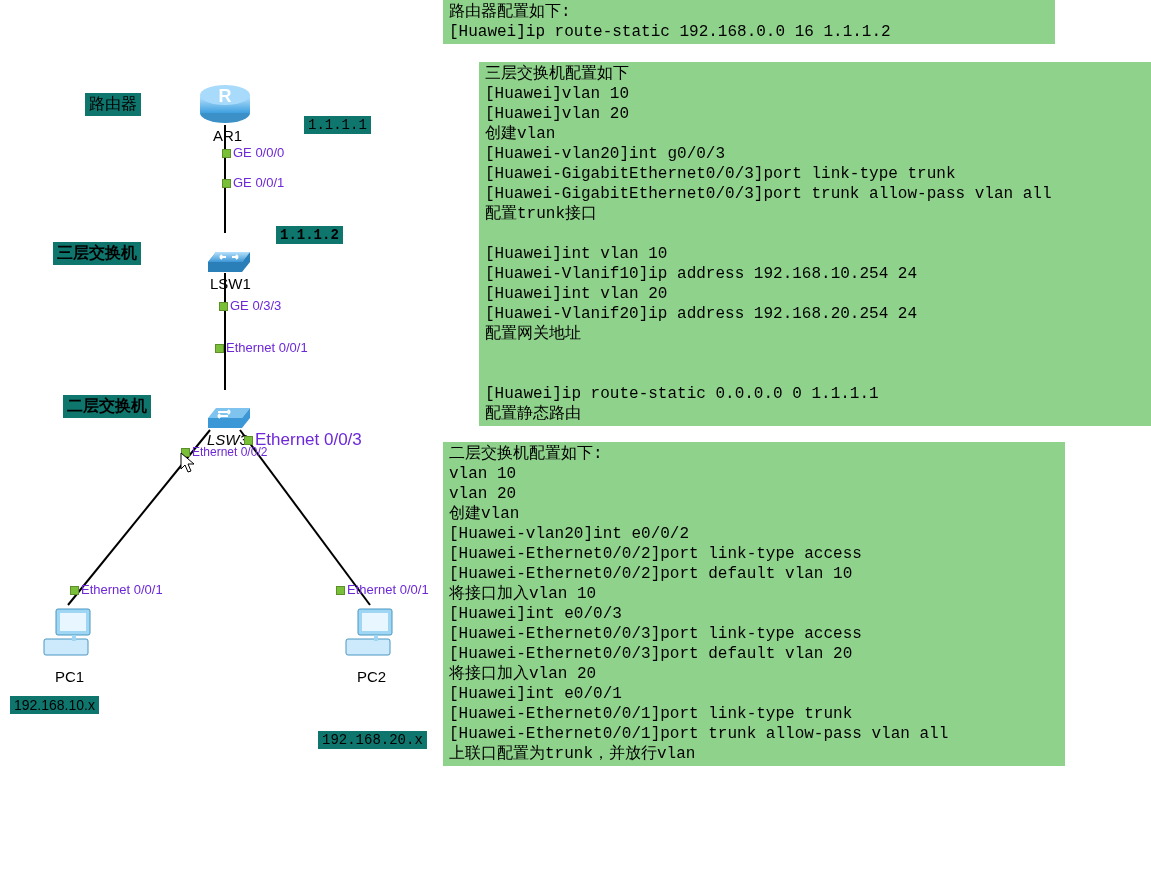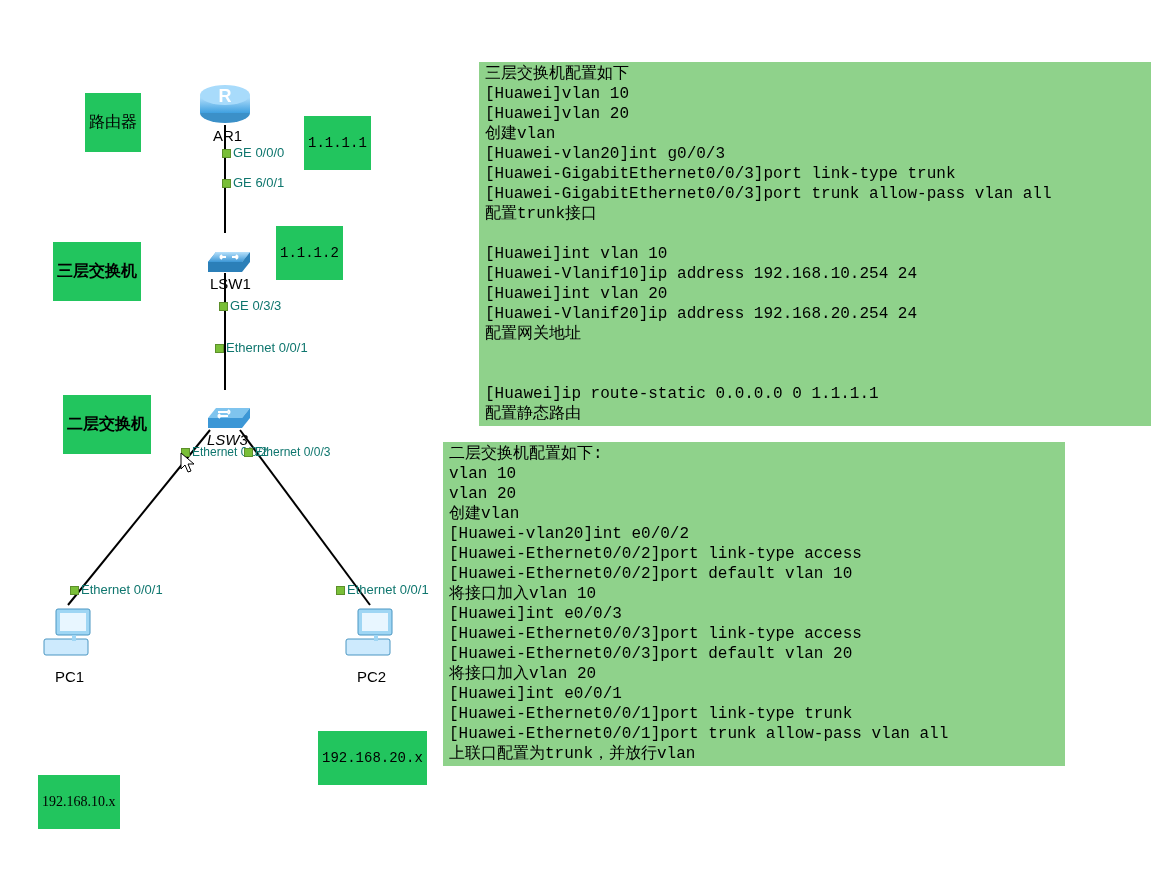--- a/index.html
+++ b/index.html
@@ -1,19 +1,19 @@
 <!DOCTYPE html>
 <html><head>
 <meta charset="utf-8">
 <style>
   html,body{margin:0;padding:0;background:#fff;font-family:Arial,"Microsoft YaHei",sans-serif;width:1151px;height:869px;overflow:hidden;}
   .canvas{position:relative;width:1151px;height:869px;}
-  .hl{position:absolute;background:#22c55e;color:#000;padding:19px 4px;font-size:16px;white-space:nowrap;}
+  .hl{position:absolute;background:#0f766e;color:#000;padding:1px 4px;font-size:16px;white-space:nowrap;}
   .cfg{position:absolute;background:#8fd28b;color:#000;font-family:"Courier New",monospace;font-size:16px;line-height:20px;padding:2px 6px;white-space:pre;}
-  .port{position:absolute;color:#0f766e;font-size:13px;white-space:nowrap;}
+  .port{position:absolute;color:#6d28d9;font-size:13px;white-space:nowrap;}
   .port::before{content:"";display:inline-block;width:7px;height:7px;background:#7abf38;border:1px solid #5c8f2a;margin-right:2px;vertical-align:middle;}
   .devlabel{position:absolute;color:#000;font-size:15px;white-space:nowrap;}
   svg.link{position:absolute;top:0;left:0;pointer-events:none;}
   .cursor{position:absolute;font-size:18px;color:#000;}
 </style>
 </head>
 <body>
 
 <div class="canvas">
 
@@ -22,22 +22,22 @@
     <line x1="225" y1="273" x2="225" y2="390" stroke="#000" stroke-width="2"></line>
     <line x1="210" y1="430" x2="68" y2="605" stroke="#000" stroke-width="2"></line>
     <line x1="240" y1="430" x2="370" y2="605" stroke="#000" stroke-width="2"></line>
   </svg>
 
   <div class="hl" style="left:85px;top:93px;">路由器</div>
   <div class="hl" style="left:53px;top:242px;font-weight:bold;">三层交换机</div>
   <div class="hl" style="left:63px;top:395px;font-weight:bold;">二层交换机</div>
 
   <div class="hl" style="left:276px;top:116px;font-family:'Courier New',monospace;font-size:14px;margin-left:28px;">1.1.1.1</div>
-  <div class="hl" style="left:276px;top:226px;font-family:'Courier New',monospace;font-size:14px;">1.1.1.2</div>
-  <div class="hl" style="left:10px;top:775px;font-family:Liberation Serif, serif;font-size:14px;margin-left:28px;">192.168.10.x</div>
+  <div class="hl" style="left:276px;top:226px;font-family:'Courier New',monospace;font-size:14px;font-weight:bold;">1.1.1.2</div>
+  <div class="hl" style="left:10px;top:696px;font-family:Liberation Sans, sans-serif;font-size:14px;">192.168.10.x</div>
   <div class="hl" style="left:318px;top:731px;font-family:'Courier New',monospace;font-size:14px;">192.168.20.x</div>
 
   <div style="position:absolute;left:198px;top:75px;">
     <svg width="54" height="50" viewBox="0 0 54 50">
       <defs>
           <linearGradient id="gr" x1="0" y1="0" x2="0" y2="1">
             <stop offset="0" stop-color="#bfe6ff"></stop>
             <stop offset="1" stop-color="#3fa0e0"></stop>
           </linearGradient>
         </defs>
@@ -98,34 +98,36 @@
     <svg width="60" height="60" viewBox="0 0 60 60">
       <rect x="18" y="4" width="34" height="26" rx="2" fill="#9fd6f4" stroke="#4a96c2"></rect>
       <rect x="22" y="8" width="26" height="18" fill="#e8f6ff"></rect>
       <rect x="6" y="34" width="44" height="16" rx="2" fill="#cdeafd" stroke="#4a96c2"></rect>
       <rect x="34" y="30" width="4" height="6" fill="#9fd6f4"></rect>
     </svg>
   </div>
   <div class="devlabel" style="left:357px;top:668px;">PC2</div>
 
   <div class="port" style="left:222px;top:145px;">GE 0/0/0</div>
-  <div class="port" style="left:222px;top:175px;">GE 6/0/1</div>
+  <div class="port" style="left:222px;top:175px;">GE 0/0/1</div>
   <div class="port" style="left:219px;top:298px;">GE 0/3/3</div>
   <div class="port" style="left:215px;top:340px;">Ethernet 0/0/1</div>
   <div class="port" style="left:181px;top:445px;font-size:12px;">Ethernet 0/0/2</div>
-  <div class="port" style="left:244px;top:445px;font-size:12px;">Ethernet 0/0/3</div>
+  <div class="port" style="left:244px;top:430px;font-size:17px;">Ethernet 0/0/3</div>
   <div class="port" style="left:70px;top:582px;">Ethernet 0/0/1</div>
   <div class="port" style="left:336px;top:582px;">Ethernet 0/0/1</div>
 
   <div class="cursor" style="left:180px;top:452px;">
     <svg width="18" height="22" viewBox="0 0 18 22">
         <path d="M1 1 L1 17 L5 13 L8 20 L11 19 L8 12 L14 12 Z" fill="#fff" stroke="#000"></path>
       </svg>
   </div>
 
+  <div class="cfg" style="left:443px;top:0px;width:600px;">路由器配置如下:
+[Huawei]ip route-static 192.168.0.0 16 1.1.1.2</div>
   <div class="cfg" style="left:443px;top:62px;width:690px;margin-left:36px;">三层交换机配置如下
 [Huawei]vlan 10
 [Huawei]vlan 20
 创建vlan
 [Huawei-vlan20]int g0/0/3
 [Huawei-GigabitEthernet0/0/3]port link-type trunk
 [Huawei-GigabitEthernet0/0/3]port trunk allow-pass vlan all
 配置trunk接口
 
 [Huawei]int vlan 10

